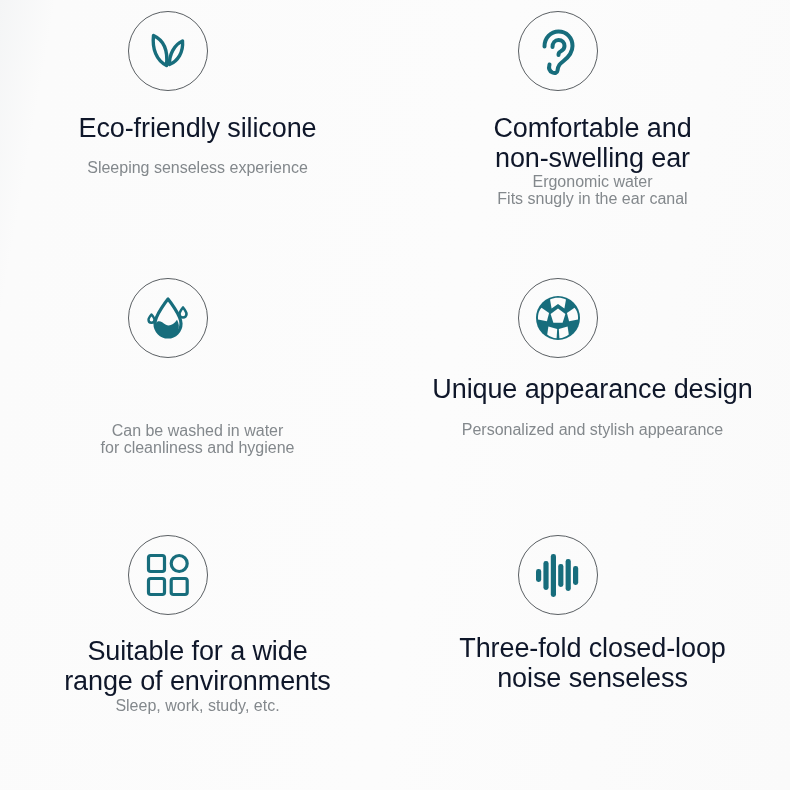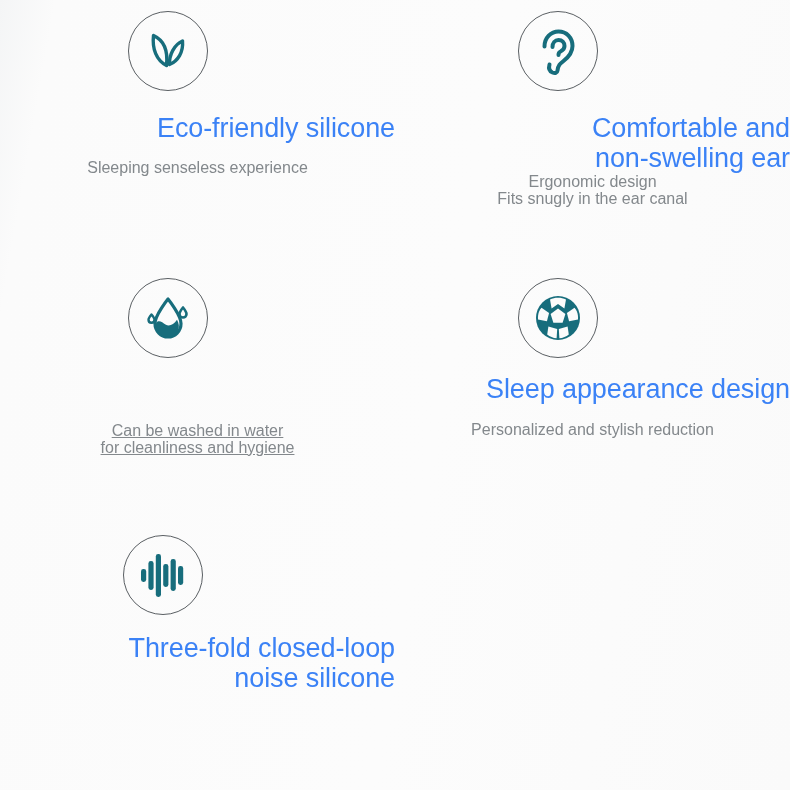--- a/index.html
+++ b/index.html
@@ -46,22 +46,22 @@
     background: transparent;
     flex: none;
   }
   .icon-badge svg { display: block; overflow: visible; }
 
   
   .feature-title {
     font-size: 27px;
     line-height: 30px;
     font-weight: 400;
-    color: #3b82f6;
-    text-align: right;
+    color: #0f172a;
+    text-align: center;
     letter-spacing: -0.1px;
     white-space: pre-line;
   }
   .feature-sub {
     font-size: 16px;
     line-height: 17px;
     font-weight: 400;
     color: #83888c;
     text-align: center;
     white-space: pre-line;
@@ -73,21 +73,21 @@
   .c1 .feature-title { position: absolute; left: 0; right: 0; top: 113px; }
   .c1 .feature-sub { position: absolute; left: 0; right: 0; top: 159px; }
 
   .c2 .icon-badge { position: absolute; left: 123px; top: 11px; }
   .c2 .feature-title { position: absolute; left: 0; right: 0; top: 113px; }
   .c2 .feature-sub { position: absolute; left: 0; right: 0; top: 173px; }
 
   
   .c3 .icon-badge { position: absolute; left: 128px; top: 13px; }
   .c3 .feature-title { position: absolute; left: 0; right: 0; top: 114px; }
-  .c3 .feature-sub { position: absolute; left: 0; right: 0; top: 157px; text-decoration: underline; }
+  .c3 .feature-sub { position: absolute; left: 0; right: 0; top: 157px; }
 
   .c4 .icon-badge { position: absolute; left: 123px; top: 13px; }
   .c4 .feature-title { position: absolute; left: 0; right: 0; top: 109px; }
   .c4 .feature-sub { position: absolute; left: 0; right: 0; top: 156px; }
 
   
   .c5 .icon-badge { position: absolute; left: 128px; top: 15px; }
   .c5 .feature-title { position: absolute; left: 0; right: 0; top: 116px; }
   .c5 .feature-sub { position: absolute; left: 0; right: 0; top: 177px; }
 
@@ -124,21 +124,21 @@
                      C36.5 25 32 29.5 27.5 33 C24 35.8 22 37.5 21.5 42.5
                      C21.2 45 19 45.5 16.5 44.5 C13.5 43.2 12.5 40 13.5 36.5"></path>
             <path d="M16.5 19 C16.5 15 19 12 22.5 12 C26 12 28.5 14.5 28.5 18
                      C28.5 21 26.5 22.5 24.5 23.5 C23 24.2 22.5 25.5 22.5 27"></path>
           </g>
         </svg>
       </span>
     </div>
     <div class="feature-title">Comfortable and
 non-swelling ear</div>
-    <div class="feature-sub">Ergonomic design
+    <div class="feature-sub">Ergonomic water
 Fits snugly in the ear canal</div>
   </div>
 
   <div class="feature-card c3">
     <div class="icon-badge">
       <span>
         <svg width="48" height="46" viewBox="0 0 48 46">
           <g stroke="#176d7c" fill="none" stroke-linecap="round" stroke-linejoin="round">
             <path d="M24 4 C24 4 11 20 11 28.5 C11 36 16.8 42 24 42 C31.2 42 37 36 37 28.5 C37 20 24 4 24 4 Z" stroke-width="3.2"></path>
             <path d="M12.4 27.5 C15 24.5 18.5 27.5 21.5 29.5 C25 31.8 29.5 30 33 24.8
@@ -162,37 +162,54 @@
             <path d="M24 14.6 L31.4 20 L28.6 28.8 L19.4 28.8 L16.6 20 Z"></path>
             <path d="M24 3.8 C26.9 3.8 29.6 4.4 32 5.5 L30.4 14.6 L24 9.9 L17.6 14.6 L16 5.5 C18.4 4.4 21.1 3.8 24 3.8 Z"></path>
             <path d="M42.9 17.6 C43.8 20 44.2 22.6 44 25.4 L35.1 27.3 L32.9 19.1 L40.5 13.8 C41.5 14.9 42.3 16.2 42.9 17.6 Z"></path>
             <path d="M5.1 17.6 C5.7 16.2 6.5 14.9 7.5 13.8 L15.1 19.1 L12.9 27.3 L4 25.4 C3.8 22.6 4.2 20 5.1 17.6 Z"></path>
             <path d="M14.4 32.4 L23.2 35.1 L22.6 44.2 C19.1 43.9 15.8 42.6 13.2 40.4 Z"></path>
             <path d="M33.6 32.4 L34.8 40.4 C32.2 42.6 28.9 43.9 25.4 44.2 L24.8 35.1 Z"></path>
           </g>
         </svg>
       </span>
     </div>
-    <div class="feature-title">Sleep appearance design</div>
-    <div class="feature-sub">Personalized and stylish reduction</div>
-  </div>
-
+    <div class="feature-title">Unique appearance design</div>
+    <div class="feature-sub">Personalized and stylish appearance</div>
+  </div>
+
+  <div class="feature-card c5">
+    <div class="icon-badge">
+      <span>
+        <svg width="44" height="44" viewBox="0 0 44 44">
+          <g fill="none" stroke="#176d7c" stroke-width="3.2" stroke-linejoin="round">
+            <rect x="2.5" y="2.5" width="16" height="16" rx="2.2"></rect>
+            <circle cx="33.2" cy="10.5" r="8"></circle>
+            <rect x="2.5" y="25.5" width="16" height="16" rx="2.2"></rect>
+            <rect x="25.2" y="25.5" width="16" height="16" rx="2.2"></rect>
+          </g>
+        </svg>
+      </span>
+    </div>
+    <div class="feature-title">Suitable for a wide
+range of environments</div>
+    <div class="feature-sub">Sleep, work, study, etc.</div>
+  </div>
 
   <div class="feature-card c6">
     <div class="icon-badge">
       <span>
         <svg width="46" height="50" viewBox="0 0 46 50">
           <g fill="#176d7c">
             <rect x="1" y="19" width="5.2" height="13" rx="2.4"></rect>
             <rect x="8.4" y="11" width="5.2" height="29" rx="2.4"></rect>
             <rect x="15.8" y="4" width="5.2" height="43" rx="2.4"></rect>
             <rect x="23.2" y="14" width="5.2" height="23" rx="2.4"></rect>
             <rect x="30.6" y="9" width="5.2" height="32" rx="2.4"></rect>
             <rect x="38" y="16" width="5.2" height="19" rx="2.4"></rect>
           </g>
         </svg>
       </span>
     </div>
     <div class="feature-title">Three-fold closed-loop
-noise silicone</div>
+noise senseless</div>
   </div>
 
 </div>
 
 </body></html>

